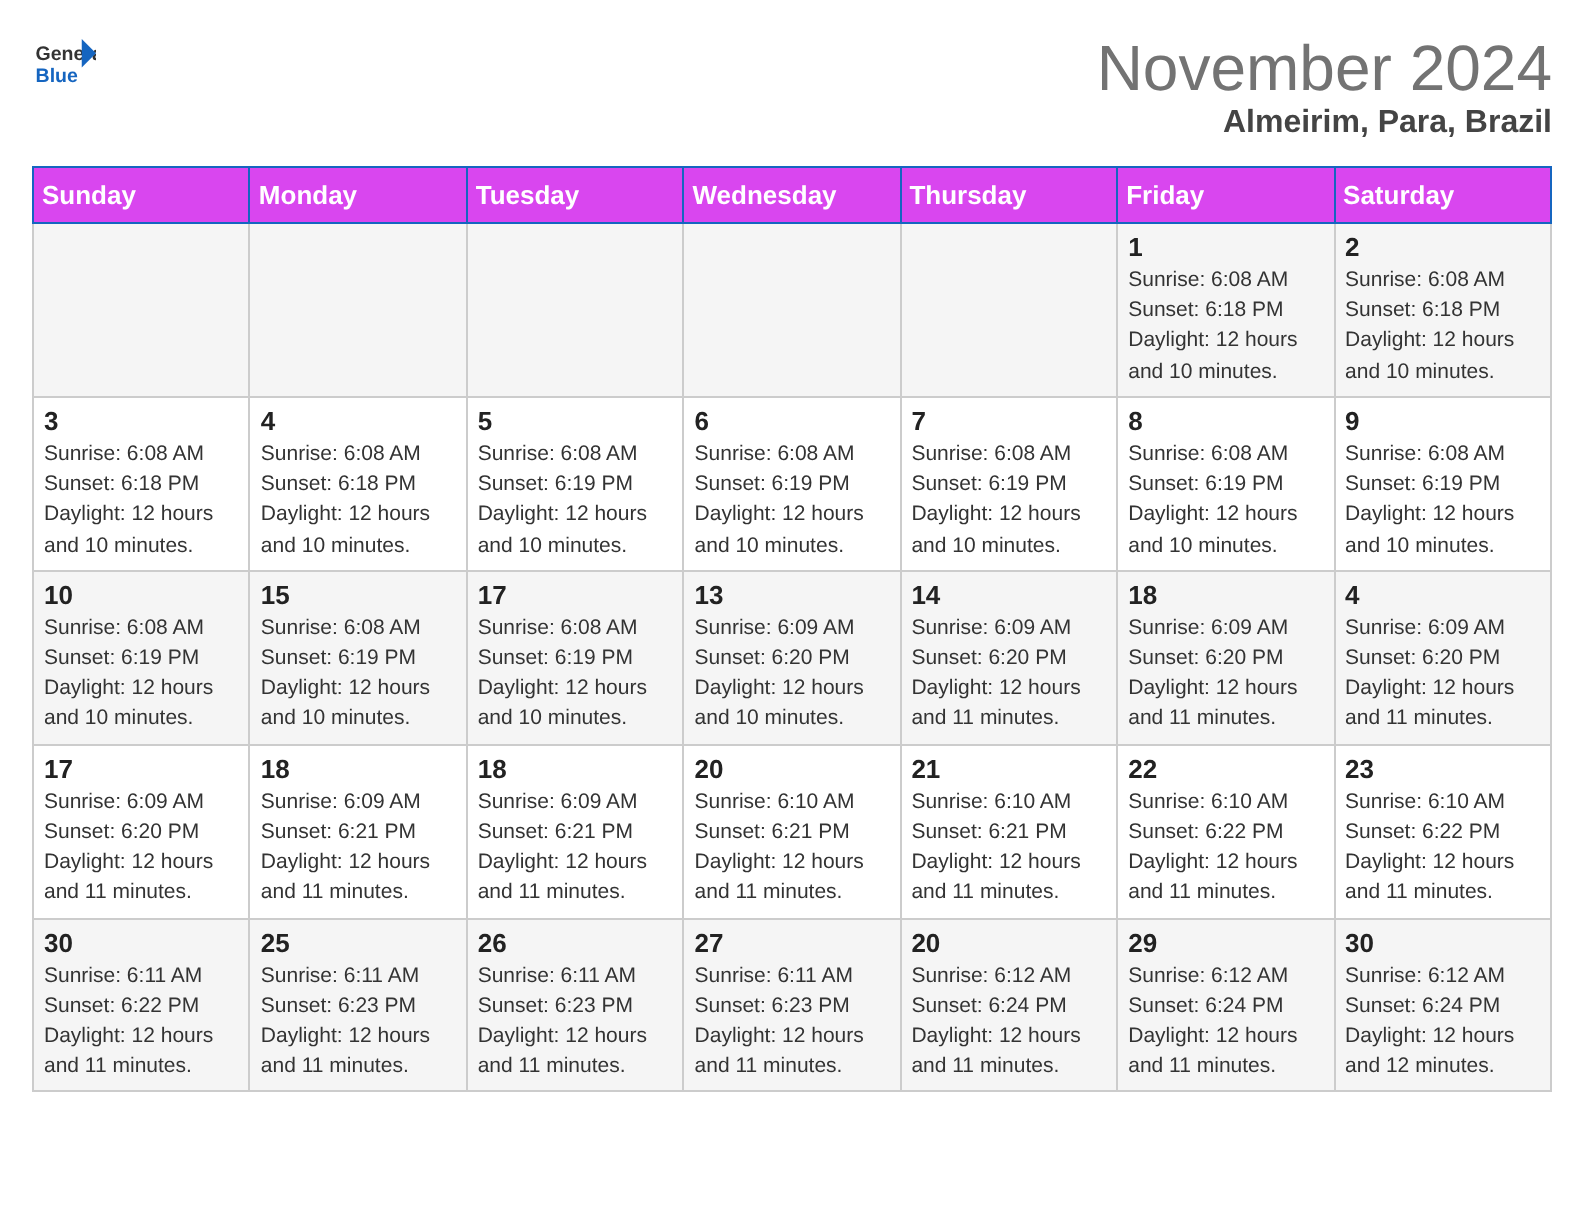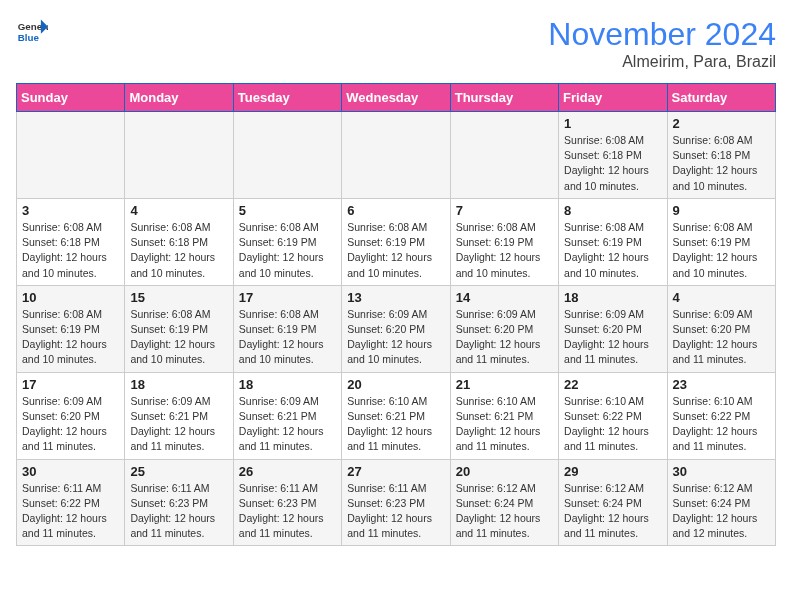--- a/index.html
+++ b/index.html
@@ -24,34 +24,35 @@
     .logo-icon {
       width: 32px;
       height: 32px;
     }
     .title-block {
       text-align: right;
     }
     .month-title {
       font-size: 32px;
       font-weight: normal;
-      color: #3b82f6;
+      color: #737373;
       margin-left: 18px;
     }
     .location {
       font-size: 16px;
       color: #444;
+      font-weight: bold;
     }
     table {
       width: 100%;
       border-collapse: collapse;
       table-layout: fixed;
     }
     thead tr th {
-      background: #ec4899;
+      background: #d946ef;
       color: #fff;
       font-size: 13px;
       font-weight: bold;
       padding: 6px 4px;
       text-align: left;
       border: 1px solid #1565c0;
     }
     tbody tr td {
       border: 1px solid #ccc;
       vertical-align: top;

